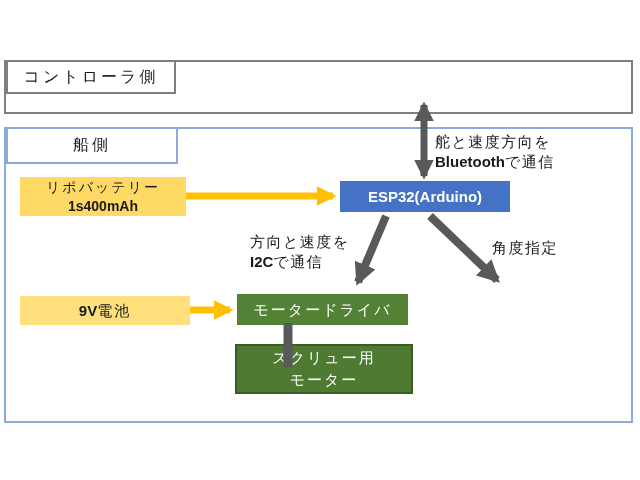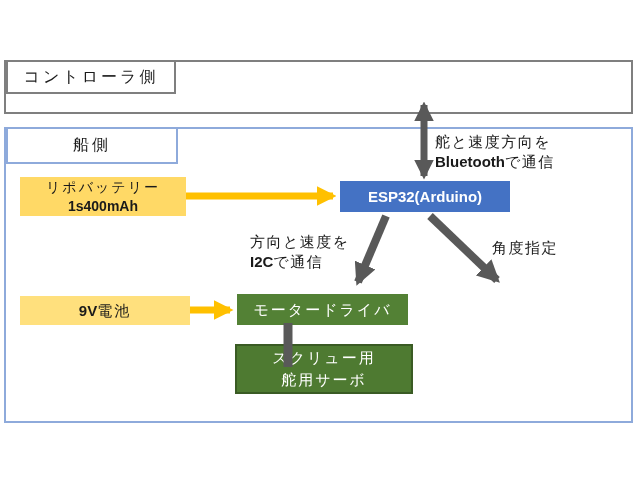--- a/index.html
+++ b/index.html
@@ -64,21 +64,21 @@
       <span>電池</span>
   </div>
 
   <div class="abs node node-motor-driver">
     <span>モータードライバ</span>
   </div>
 
 
   <div class="abs node node-screw">
     <span>スクリュー用</span>
-    <span>舵用サーボ</span>
+    <span>モーター</span>
   </div>
 
   <div class="abs note note-bluetooth">
     <div>舵と速度方向を</div>
     <div><span class="latin">Bluetooth</span><span>で通信</span></div>
   </div>
 
   <div class="abs note note-i2c">
     <div>方向と速度を</div>
     <div><span class="latin">I2C</span><span>で通信</span></div>

